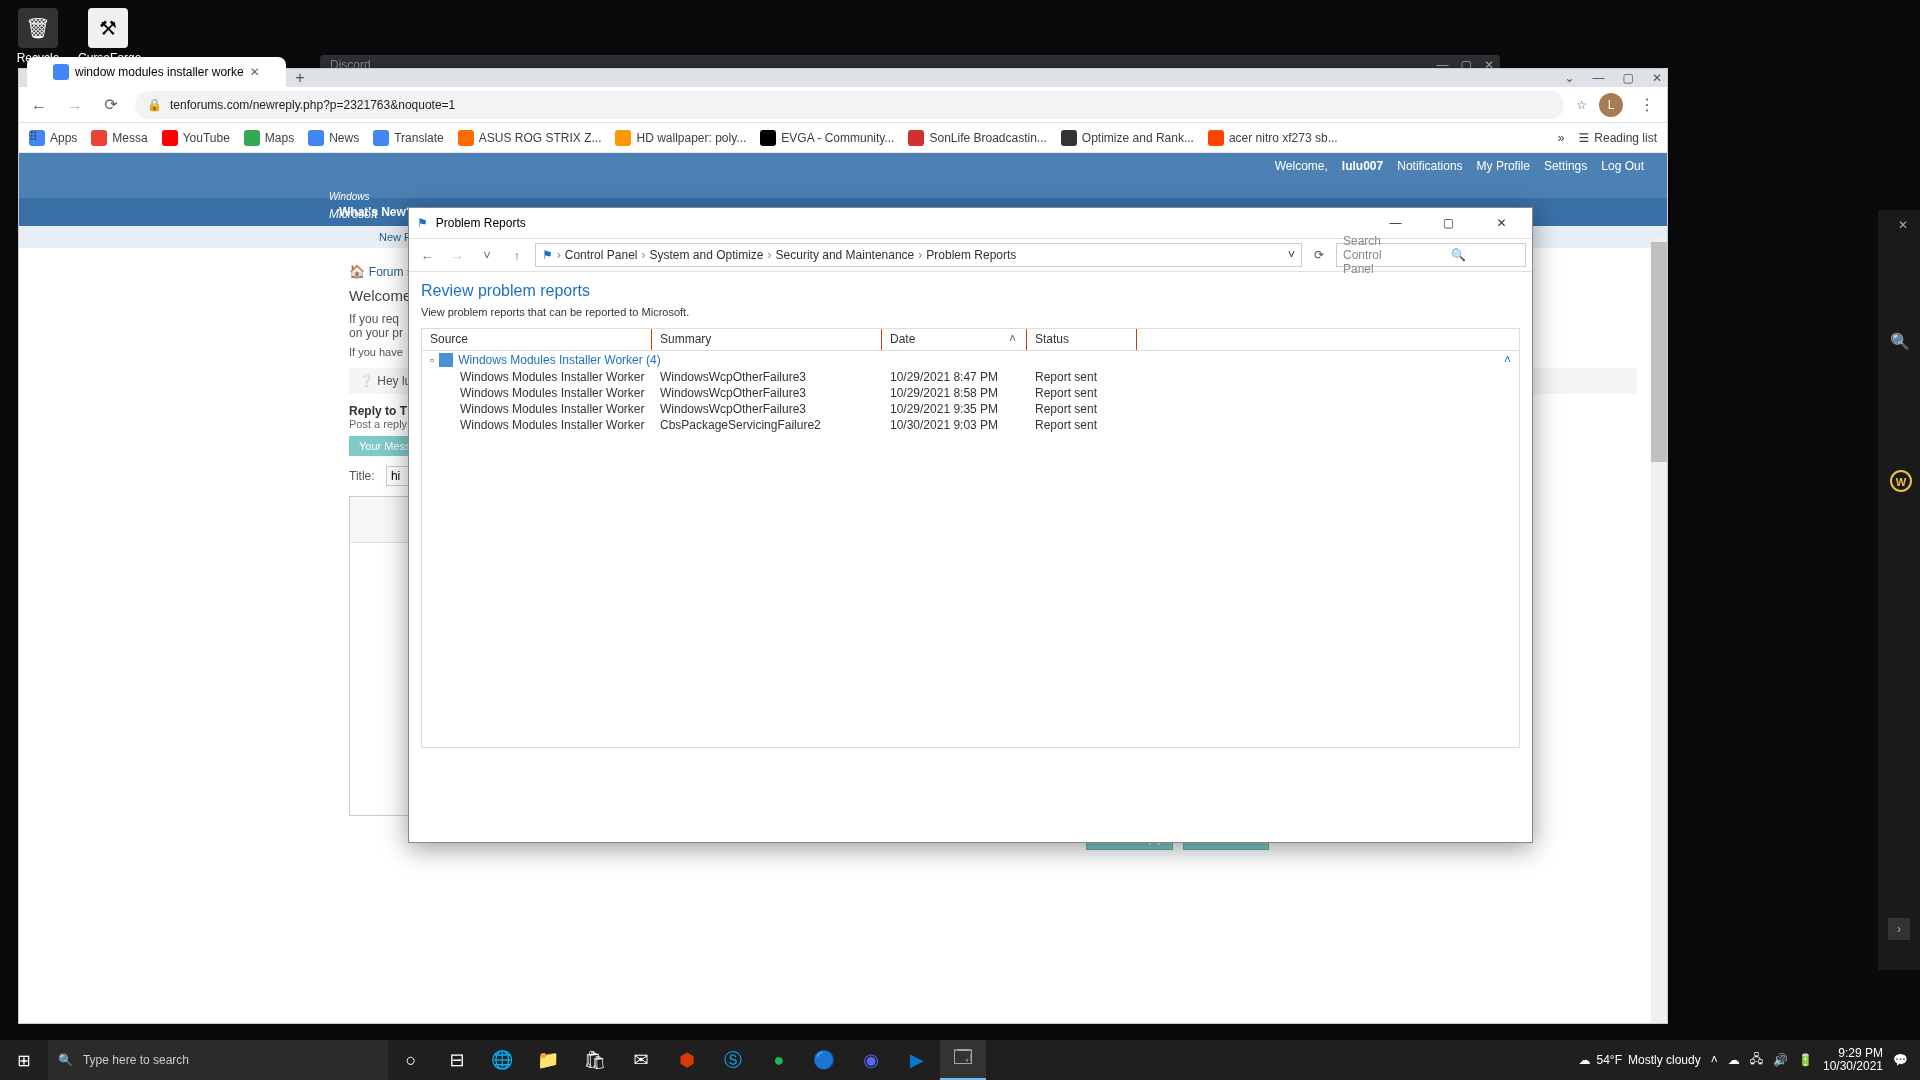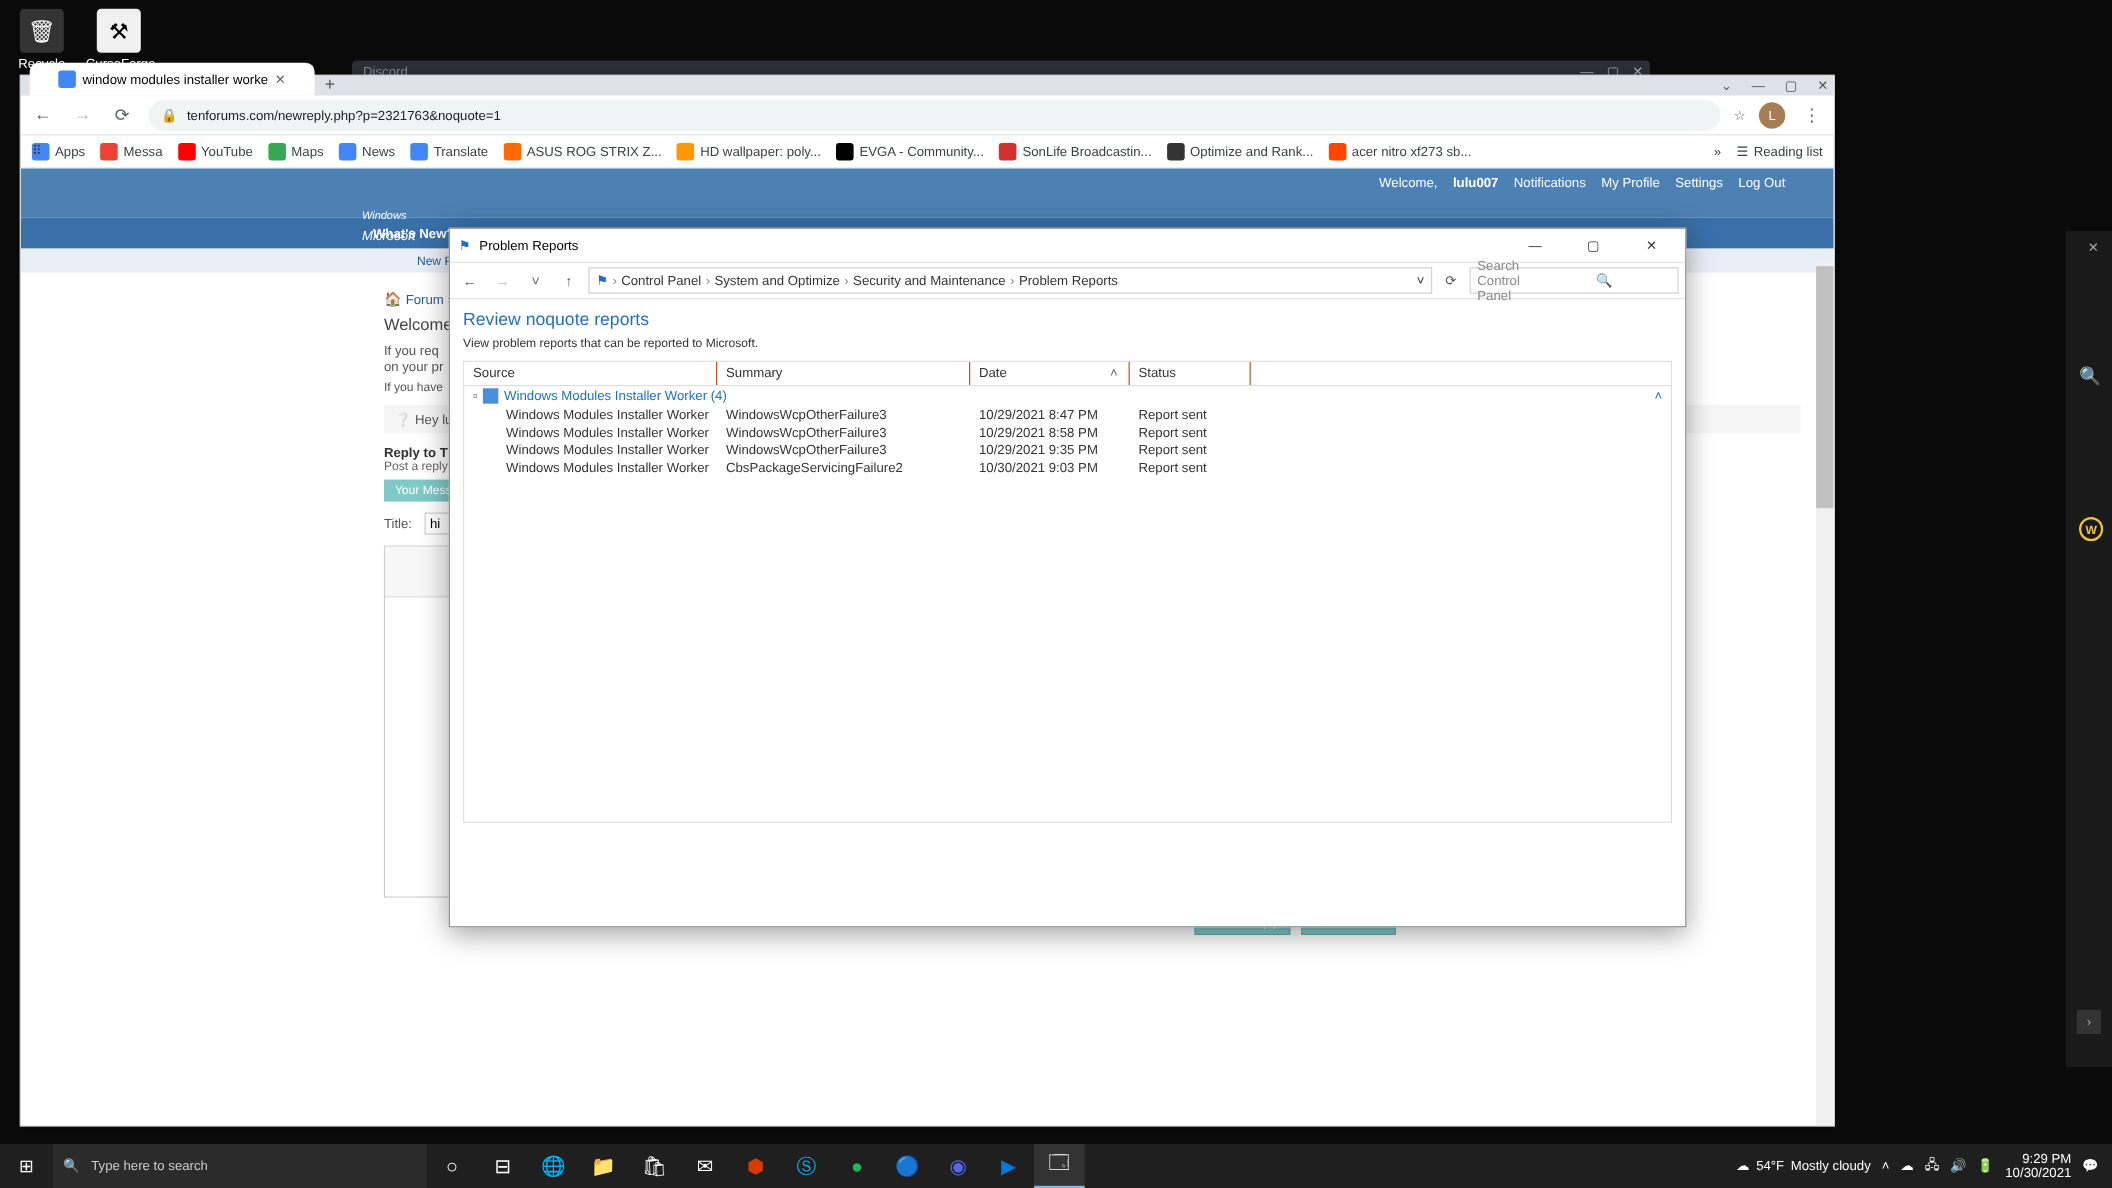--- a/index.html
+++ b/index.html
@@ -22,21 +22,21 @@
 .urlbar{flex:1;display:flex;align-items:center;background:#f1f3f4;border-radius:20px;height:28px;padding:0 12px;gap:8px;color:#202124;}
 .lock{color:#5f6368;}
 .addr .star{color:#5f6368;}
 .avatar{width:24px;height:24px;border-radius:50%;background:#a67c52;color:#fff;text-align:center;line-height:24px;}
 .bmbar{display:flex;align-items:center;height:30px;padding:0 10px;gap:14px;border-bottom:1px solid #e8e8e8;color:#3c4043;}
 .bm{display:flex;align-items:center;gap:5px;white-space:nowrap;}
 .bm .bi{width:16px;height:16px;border-radius:3px;}
 .content{position:relative;height:calc(100% - 84px);overflow:hidden;background:#fff;}
 .forum-hdr{height:45px;background:#4d80b3;position:relative;color:#fff;}
 .forum-hdr .logo{position:absolute;left:310px;top:6px;font-size:18px;font-style:italic;}
-.forum-hdr .usernav{position:absolute;right:44px;top:6px;display:flex;gap:14px;font-size:11px;}
+.forum-hdr .usernav{position:absolute;right:23px;top:6px;display:flex;gap:14px;font-size:11px;}
 .forum-nav{height:28px;background:#3970a8;color:#fff;padding-left:320px;line-height:28px;font-size:11px;}
 .forum-sub{height:22px;background:#e8eef5;padding-left:360px;line-height:22px;}
 .forum-sub a{color:#2a5a8a;font-size:11px;}
 .forum-body{background:#fff;padding:10px 30px 10px 330px;color:#333;}
 .crumb{color:#2a5a8a;font-size:13px;margin:6px 0;}
 .welcome{font-size:15px;margin:8px 0;color:#444;}
 .p{font-size:11px;color:#555;margin:6px 0;}
 .heybar{background:#f5f5f5;padding:6px 10px;margin:10px 0;color:#555;}
 .reply-hdr{font-weight:bold;color:#333;margin-top:8px;}
 .reply-sub{font-size:11px;color:#666;}
@@ -263,21 +263,21 @@
         <span>Problem Reports</span>
         <span style="margin-left:auto;">˅</span>
       </div>
       <span class="refresh">⟳</span>
       <div class="srch">
           <span>Search Control Panel</span>
           <span class="mg">🔍</span>
         </div>
     </div>
     <div class="prbody">
-      <div class="prh1">Review noquote reports</div>
+      <div class="prh1">Review problem reports</div>
       <div class="prd">View problem reports that can be reported to Microsoft.</div>
       <div class="grid">
         <div class="ghead">
           <div class="gc1">Source</div>
           <div class="gc2">Summary</div>
           <div class="gc3">Date</div>
           <div class="gc4">Status</div>
         </div>
         <div class="grp">
           <span style="color:#555;">▫</span>

